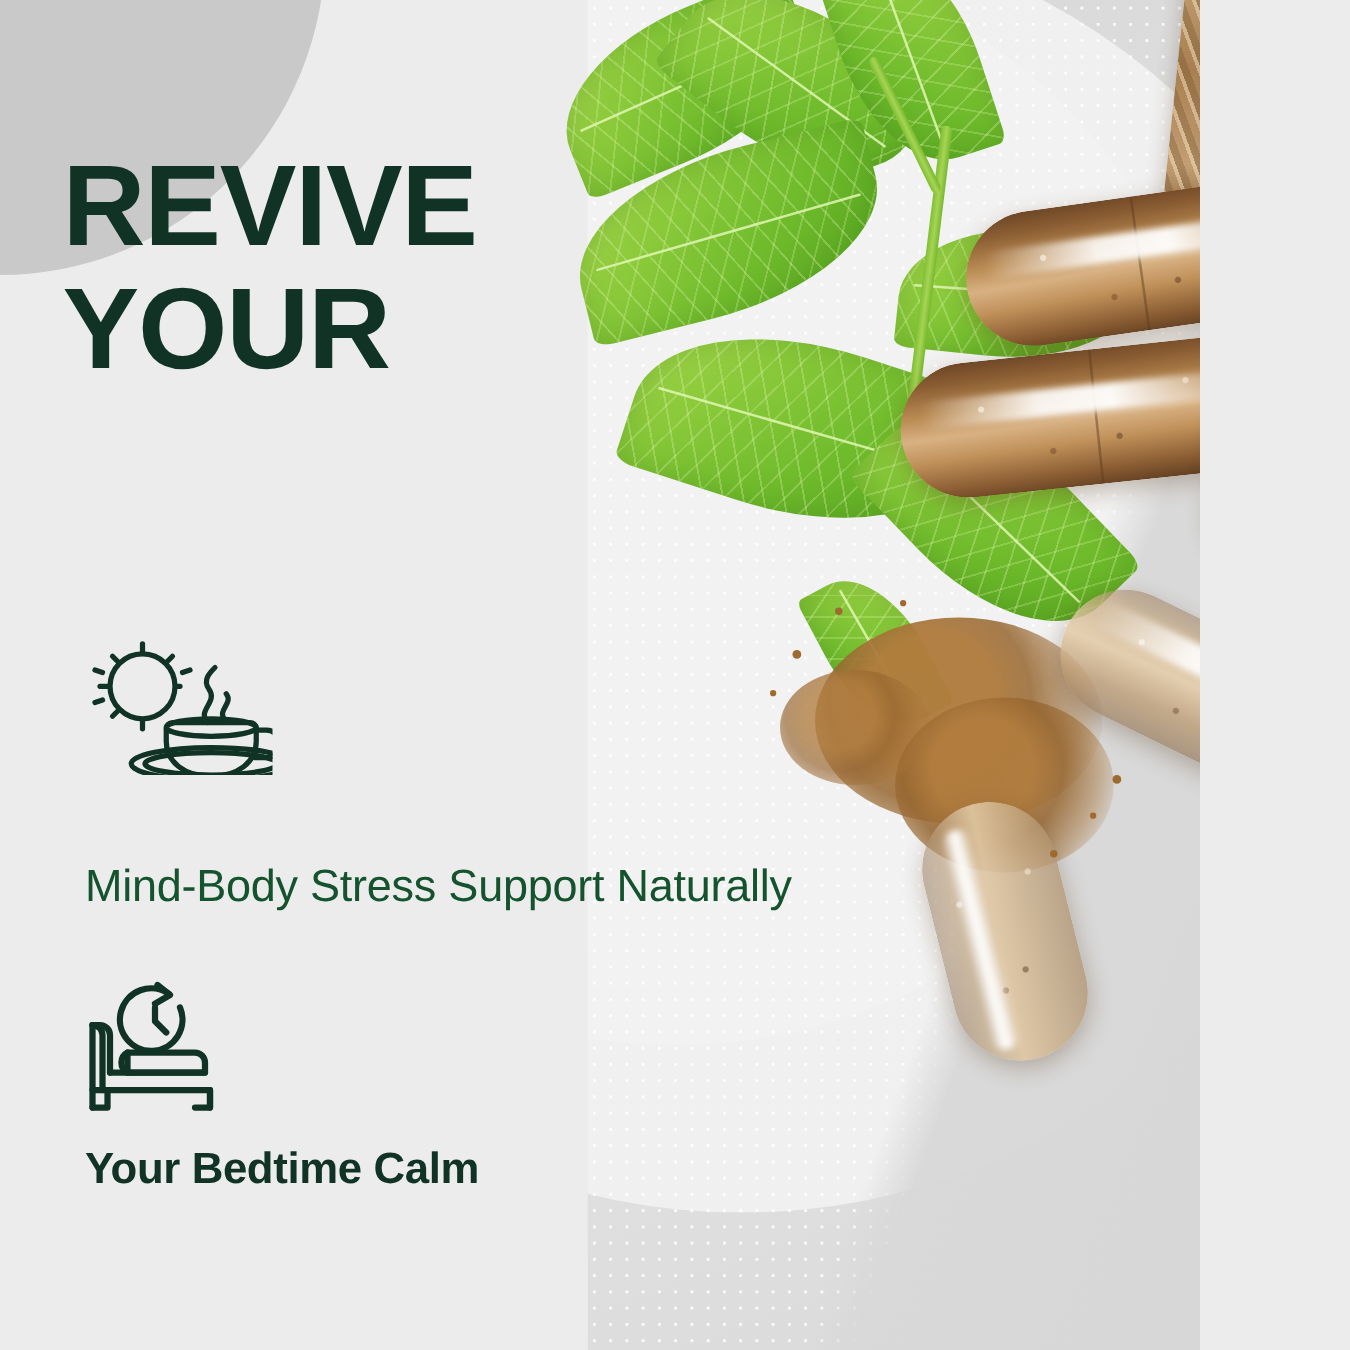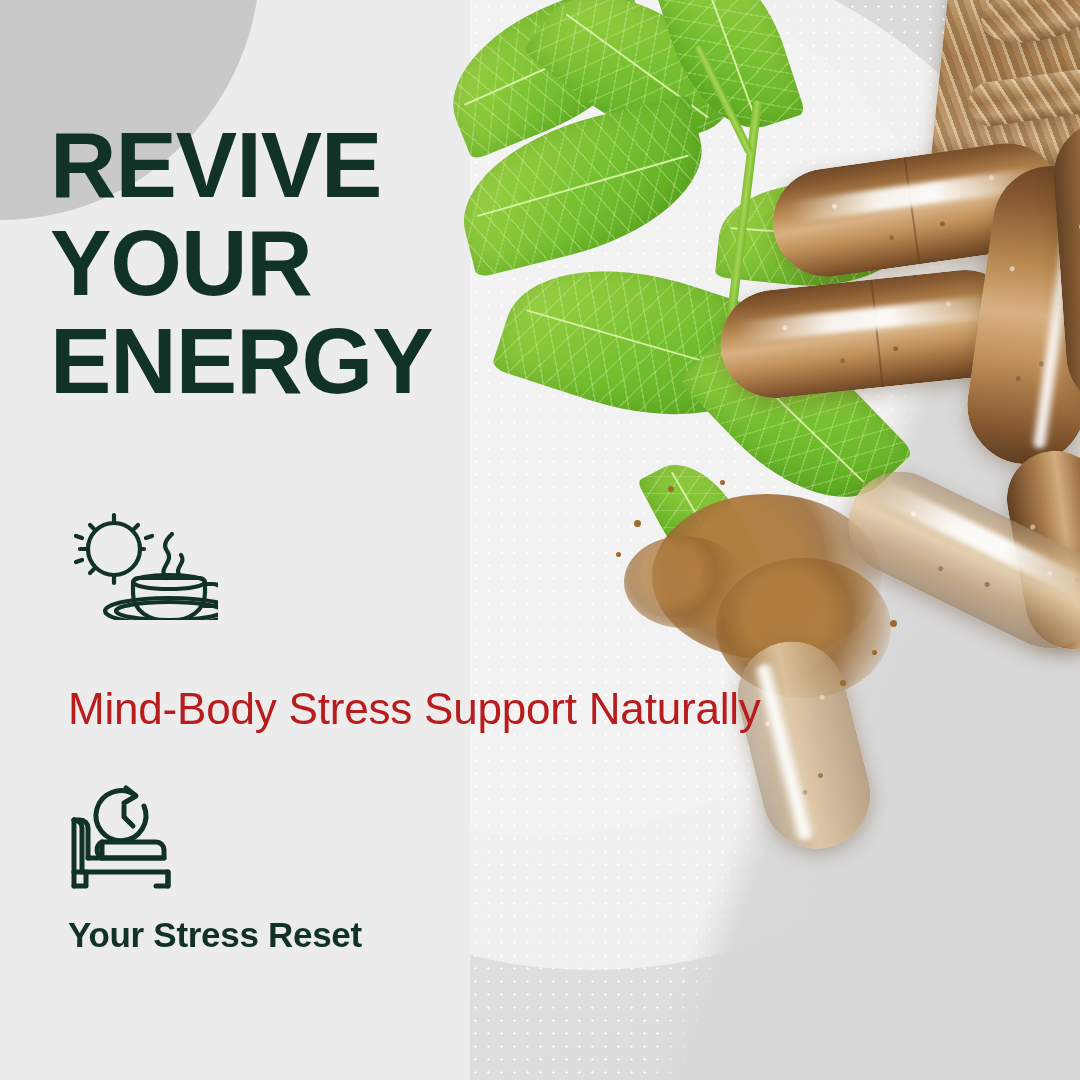--- a/index.html
+++ b/index.html
@@ -2,21 +2,21 @@
 <html><head>
 <meta charset="utf-8">
 <title>Revive Your Energy</title>
 <style>
   html,body{margin:0;padding:0;}
   body{
     width:1080px;height:1080px;overflow:hidden;
     font-family:"Liberation Sans",sans-serif;
     background:#ececec;
   }
-  .poster{position:relative;width:1080px;height:1080px;overflow:hidden;background:#ececec;}
+  .poster{position:relative;width:960px;height:1080px;overflow:hidden;background:#ececec;}
 
   
   .bg-base{position:absolute;inset:0;background:#ebebeb;}
   .bg-photo-gray{
     position:absolute;left:430px;top:-40px;width:700px;height:1160px;
     background:linear-gradient(160deg,#d6d6d6 0%,#dcdcdc 20%,#e2e2e2 55%,#d9d9d9 100%);
   }
   
   .bg-circle{
     position:absolute;left:78px;top:-60px;width:1030px;height:1030px;border-radius:50%;
@@ -129,22 +129,22 @@
     color:#113326;font-weight:bold;font-size:92px;line-height:98px;
     letter-spacing:-1px;text-transform:uppercase;
   }
   .headline .ln{display:block;}
   .feature-icon{position:absolute;left:68px;}
   .feature-title{
     position:absolute;left:68px;color:#113326;font-weight:bold;
     font-size:35px;line-height:40px;letter-spacing:-.3px;
   }
   .feature-sub{
-    position:absolute;left:68px;color:#b91c1c;font-weight:400;
-    font-size:44px;line-height:38px;letter-spacing:-.2px;
+    position:absolute;left:68px;color:#14532d;font-weight:400;
+    font-size:36px;line-height:38px;letter-spacing:-.2px;
   }
 
   .f1-icon{top:512px;}
   .f1-title{top:642px;}
   .f1-sub{top:690px;}
   .f2-icon{top:784px;}
   .f2-title{top:915px;}
   .f2-sub{top:962px;}
 </style>
 </head>
@@ -241,21 +241,20 @@
     <div class="grain" style="left:248px;top:506px;width:6px;height:6px;"></div>
     <div class="grain" style="left:420px;top:700px;width:6px;height:6px;"></div>
     <div class="grain" style="left:452px;top:670px;width:5px;height:5px;"></div>
     <div class="grain" style="left:300px;top:500px;width:5px;height:5px;"></div>
     <div class="grain" style="left:470px;top:640px;width:7px;height:7px;"></div>
   </div>
 
   <div class="headline">
     <span class="ln">REVIVE</span>
     <span class="ln">YOUR</span>
-    <span class="ln">ENERGY</span>
   </div>
 
   <div class="feature-icon f1-icon">
     <svg width="150" height="108" viewBox="0 0 150 108" fill="none" stroke="#113326" stroke-width="4.2" stroke-linecap="round" stroke-linejoin="round">
       <circle cx="46" cy="37" r="26"></circle>
       <path d="M46 3v7M46 64v7M12 37h7M73 37h3"></path>
       <path d="M22 13l5 5M70 13l-5 5M22 61l5-5"></path>
       <path d="M8 24l6 2M8 50l6-2M84 24l-6 2"></path>
       <path d="M70 66h62a5 5 0 0 1 5 5v10c0 17-15 28-36 28S65 98 65 81V71a5 5 0 0 1 5-5z"></path>
       <path d="M137 72h8a11 11 0 0 1 0 22h-9"></path>
@@ -276,15 +275,15 @@
       <path d="M6 36a8 8 0 0 1 8 8v44"></path>
       <path d="M6 36h6a8 8 0 0 1 8 8v30"></path>
       <path d="M6 36v66M20 74h76"></path>
       <path d="M6 88h94v14"></path>
       <path d="M6 102h12V88"></path>
       <path d="M88 102h12V88"></path>
       <path d="M34 58h54a8 8 0 0 1 8 8v8H34z"></path>
       <path d="M34 58a9 9 0 0 0 0 16"></path>
     </svg>
   </div>
-  <div class="feature-title f2-title">Your Stress Reset</div>
+  <div class="feature-title f2-title">Your Bedtime Calm</div>
 
 </div>
 
 </body></html>

